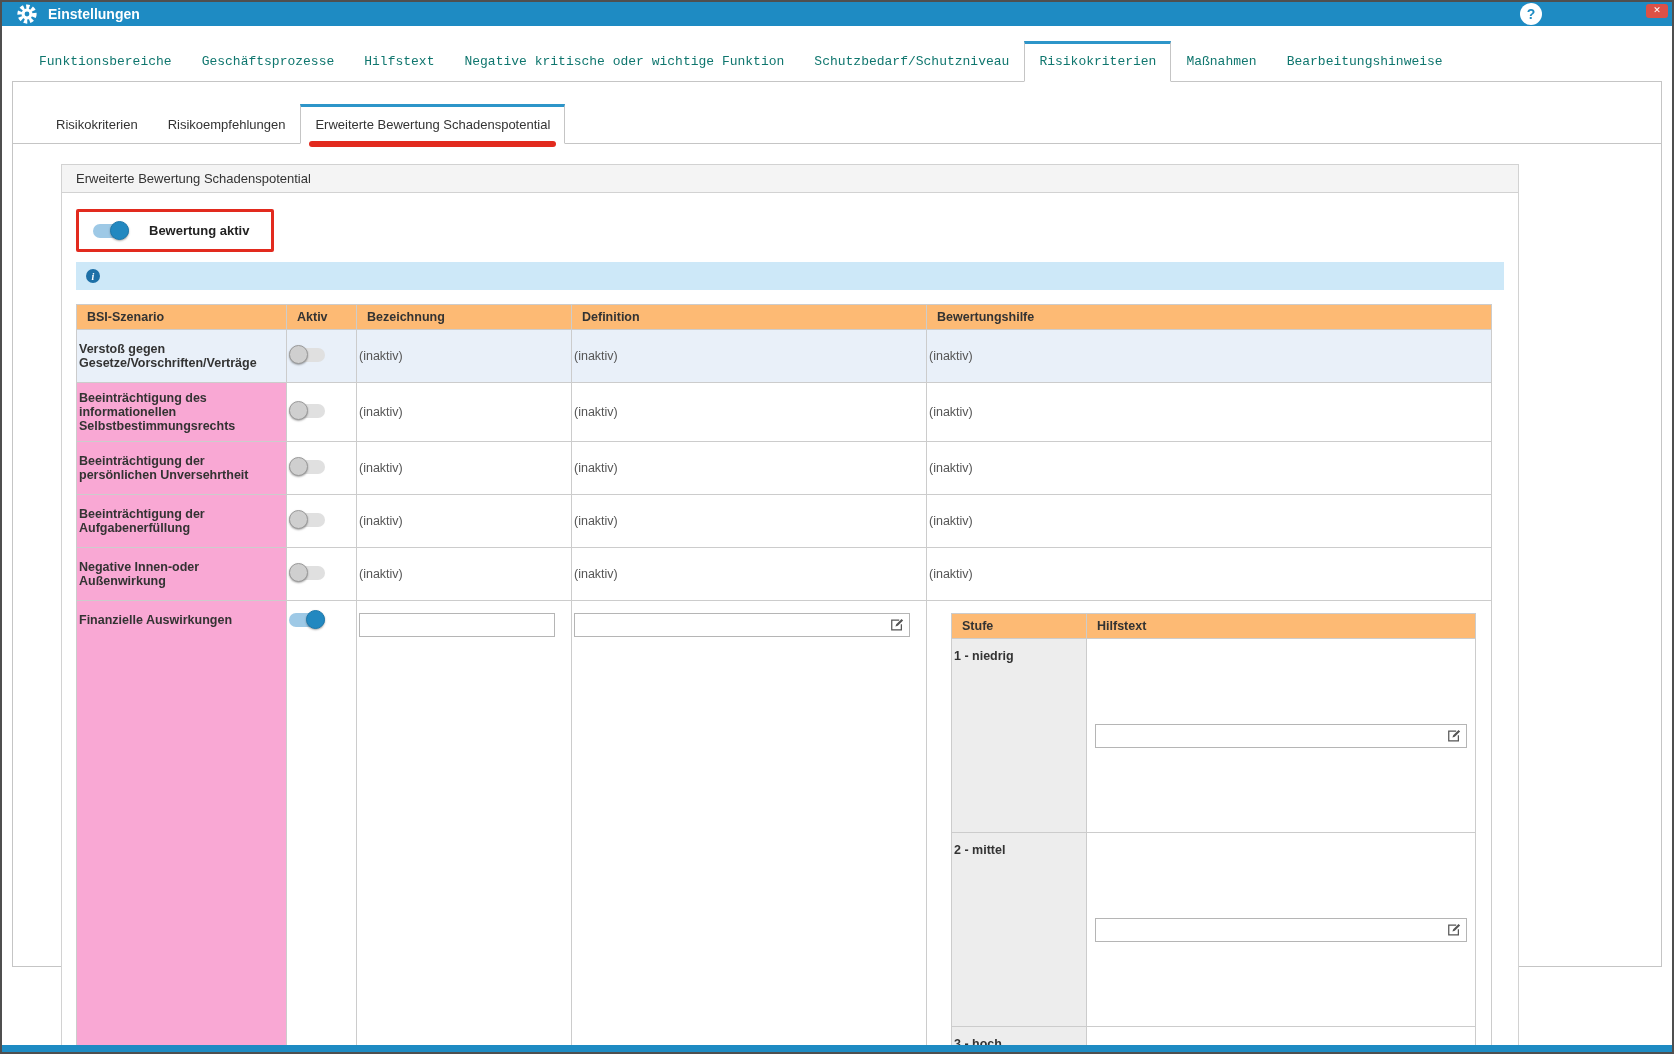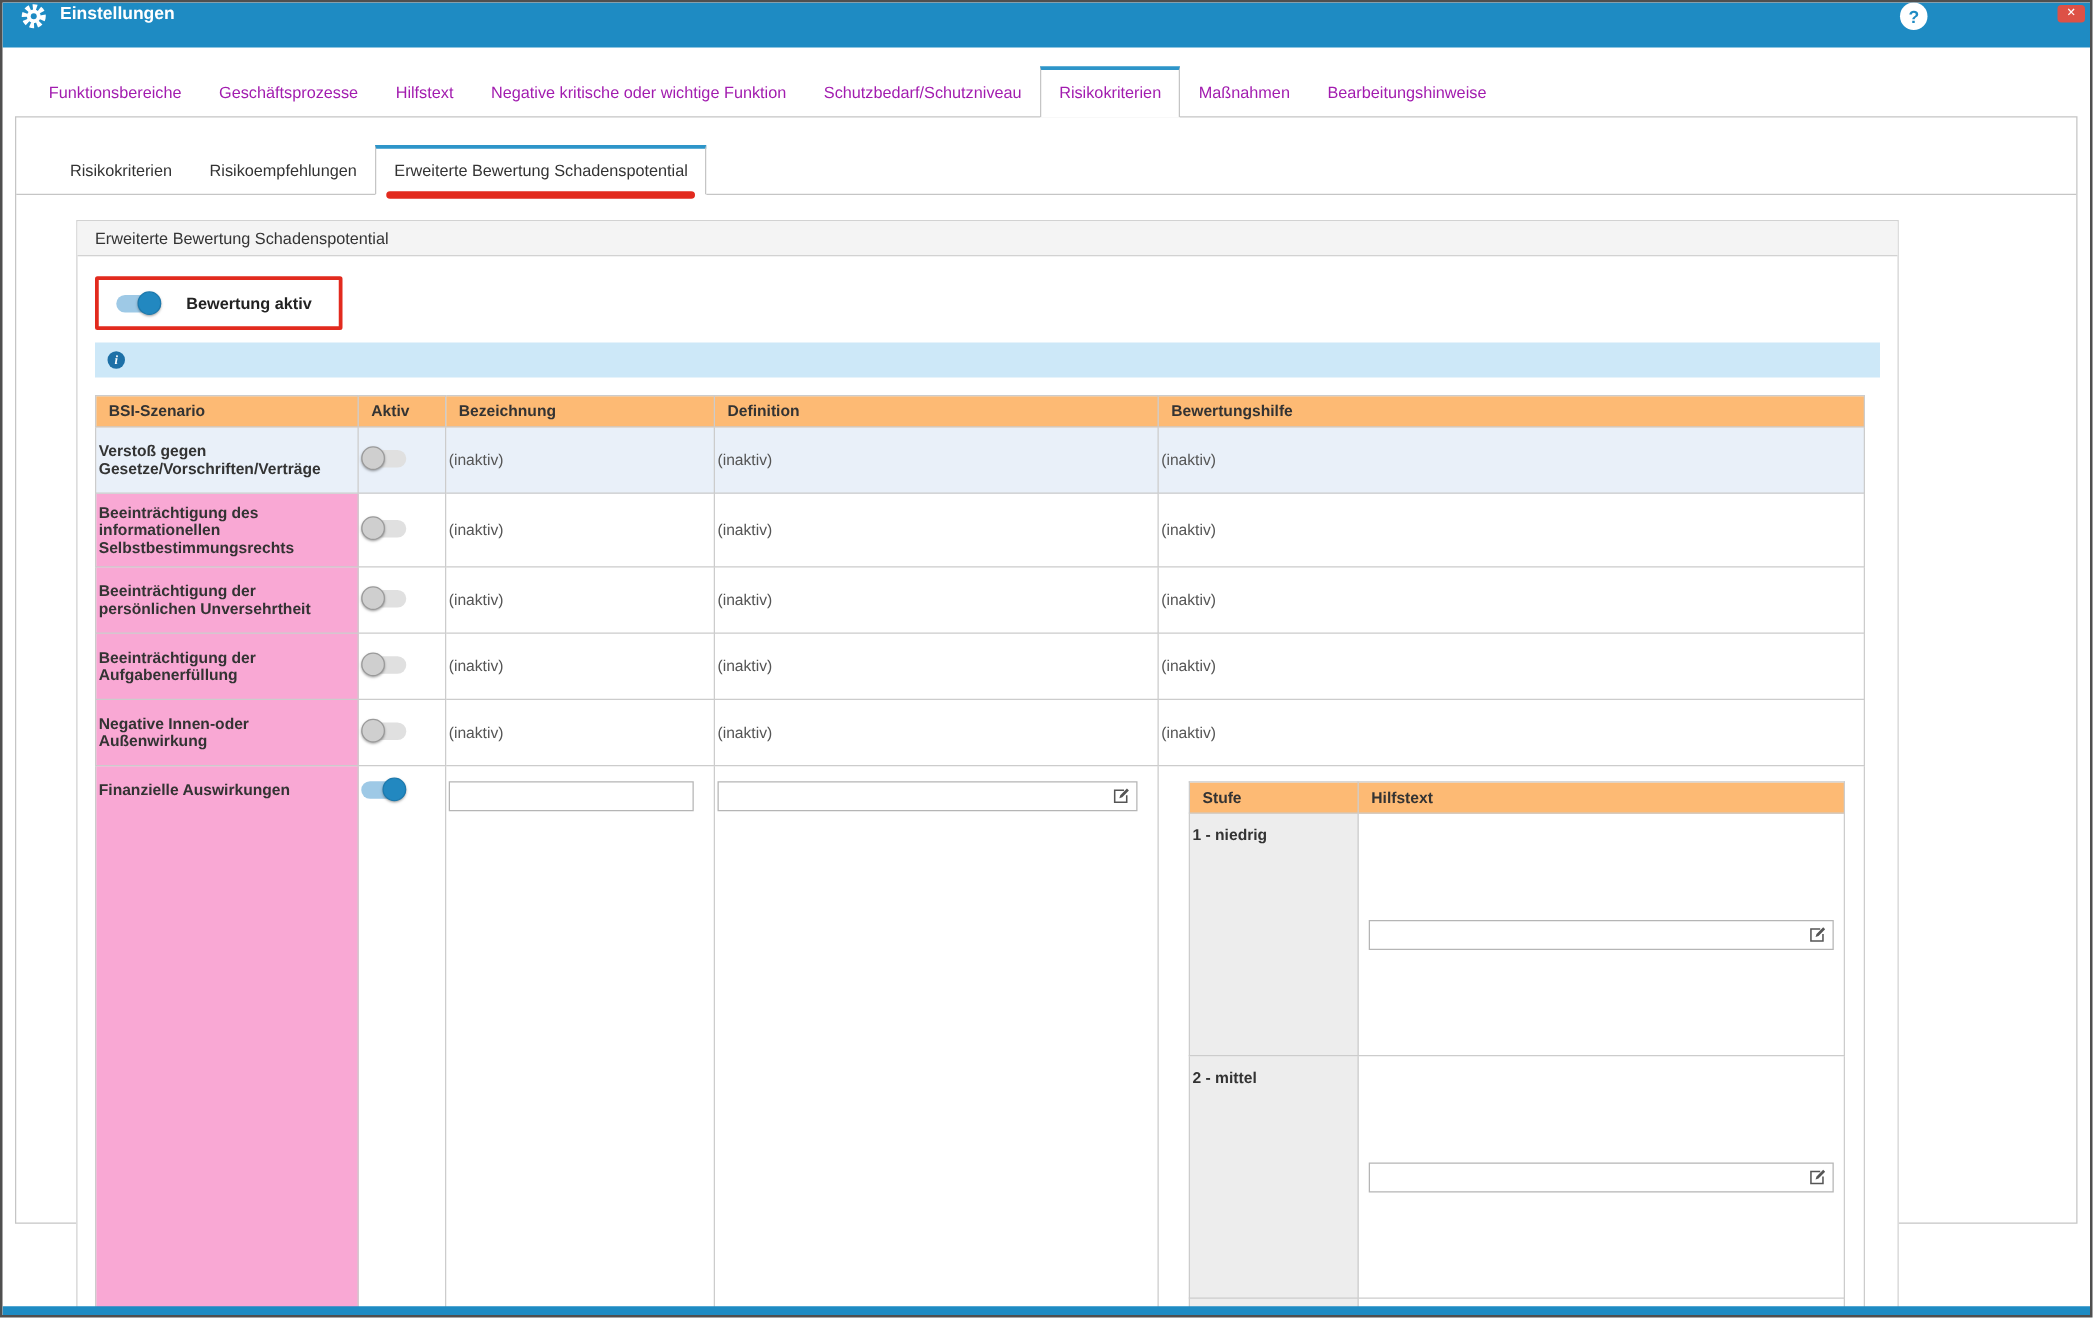--- a/index.html
+++ b/index.html
@@ -1,33 +1,33 @@
 <!DOCTYPE html>
 <html><head>
 <meta charset="utf-8">
 <style>
   * { box-sizing: border-box; margin: 0; padding: 0; }
   html,body { width: 1674px; height: 1054px; }
   body { font-family: "Liberation Sans", sans-serif; background: #fff; position: relative; }
   .window { position: absolute; inset: 0; border: 2px solid #4f4f4f; background: #fff; overflow: hidden; }
 
   
-  .titlebar { height: 36px; background: #1e8bc3; display: flex; align-items: flex-start; padding: 0 14px; color: #fff; }
+  .titlebar { height: 24px; background: #1e8bc3; display: flex; align-items: center; padding: 0 14px; color: #fff; }
   .gear-wrap { margin-right: 10px; display: flex; align-items: center; }
   .titlebar-title { font-weight: bold; font-size: 14px; }
   .titlebar-spacer { flex: 1; }
   .help-btn { width: 22px; height: 22px; border-radius: 50%; background: #fff; color: #1e8bc3; font-weight: bold;
               display: flex; align-items: center; justify-content: center; font-size: 14px; margin-right: 116px; cursor: pointer; }
   .close-btn { position: absolute; top: 2px; right: 4px; width: 22px; height: 14px; background: #dd5146; border-radius: 3px;
                color: #fff; font-size: 9px; line-height: 13px; text-align: center; z-index: 10; cursor: pointer; }
 
   
   .tabs-wrap { margin: 0 10px; }
   .main-tabs { display: flex; padding-left: 12px; margin-top: 15px; position: relative; }
-  .main-tab { padding: 10px 14px 11px; font-size: 13px; color: #a21caf; cursor: pointer; border: 1px solid transparent; border-top: 3px solid transparent; white-space: nowrap; }
+  .main-tab { padding: 10px 14px 11px; font-size: 13px; color: #0f766e; cursor: pointer; border: 1px solid transparent; border-top: 3px solid transparent; white-space: nowrap; font-family: Liberation Mono, monospace; }
   .main-tab.active { background: #fff; border: 1px solid #c5c5c5; border-bottom: 1px solid #fff; border-top: 3px solid #2d95c9;
                      margin-bottom: -1px; position: relative; z-index: 2; }
   .outer-panel { border: 1px solid #c5c5c5; background: #fff; height: 886px; position: relative; }
 
   
   .sub-tabs { display: flex; padding-left: 28px; margin-top: 22px; border-bottom: 1px solid #c5c5c5; position: relative; }
   .sub-tab { padding: 10px 14px; font-size: 13px; color: #333; cursor: pointer; border: 1px solid transparent; border-top: 3px solid transparent; white-space: nowrap; }
   .sub-tab.active { background: #fff; border: 1px solid #c5c5c5; border-bottom: 1px solid #fff; border-top: 3px solid #2d95c9;
                     margin-bottom: -1px; position: relative; z-index: 2; }
   .red-underline { position: absolute; left: 8px; right: 8px; bottom: -4px; height: 6px; background: #e22a1e; border-radius: 3px; z-index: 3; }

